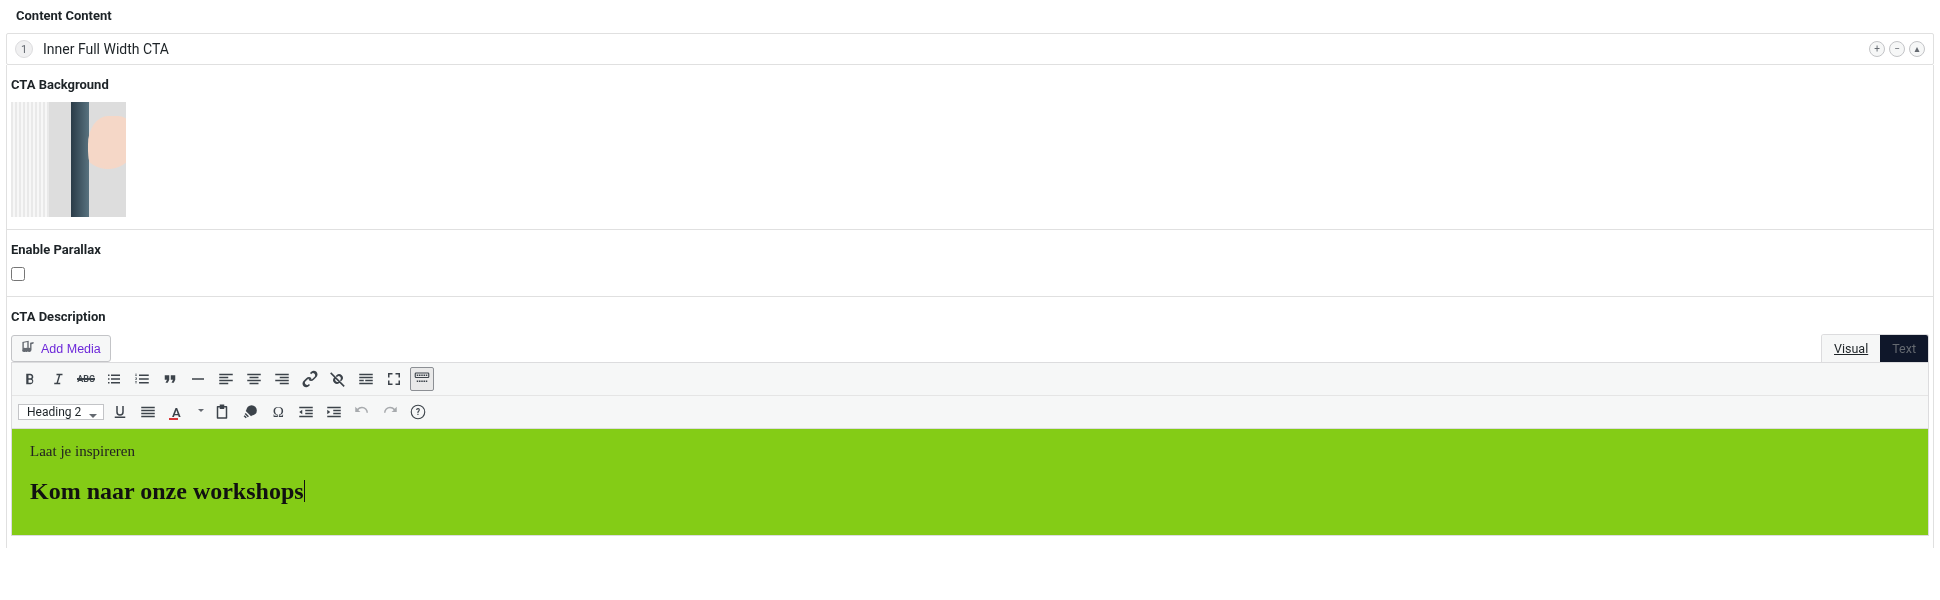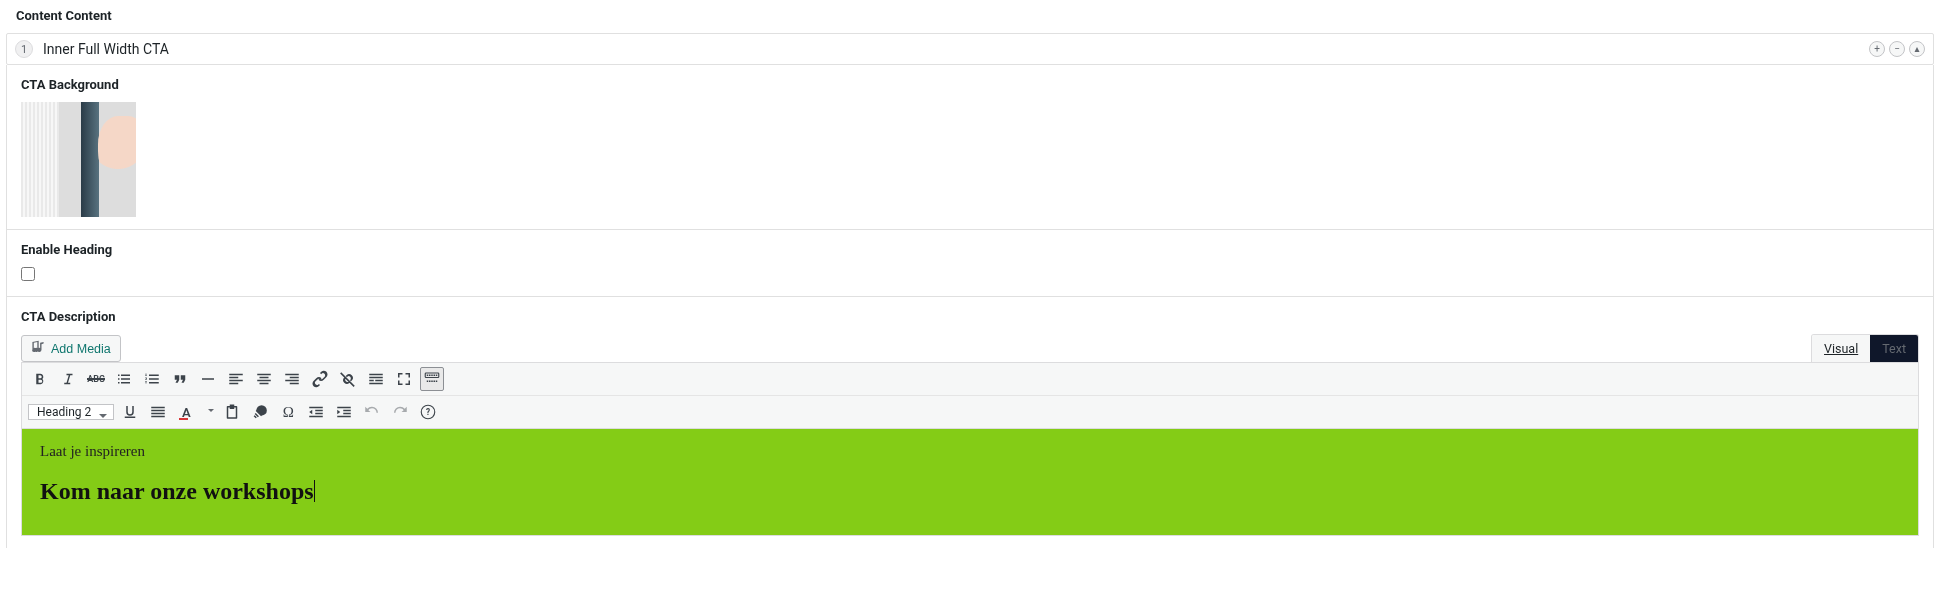--- a/index.html
+++ b/index.html
@@ -5,29 +5,29 @@
   * { box-sizing: border-box; margin: 0; padding: 0; }
   body { font-family: -apple-system, BlinkMacSystemFont, "Segoe UI", Roboto, sans-serif; font-size: 13px; color: #1d2327; background: #fff; }
   .wrap { padding: 0 6px; }
   .section-title { font-weight: 700; font-size: 13px; padding: 8px 10px 10px 10px; }
   .layout-header { border: 1px solid #e0e0e0; border-radius: 2px; display: flex; align-items: center; justify-content: space-between; padding: 6px 8px; }
   .layout-left { display: flex; align-items: center; gap: 10px; }
   .layout-index { background: #f0f0f1; border: 1px solid #dcdcde; width: 18px; height: 18px; border-radius: 9px; display: inline-flex; align-items: center; justify-content: center; font-size: 11px; color: #646970; }
   .layout-name { font-size: 14px; }
   .layout-controls { display: flex; gap: 4px; }
   .ctrl-btn { width: 16px; height: 16px; border: 1px solid #c3c4c7; border-radius: 50%; background: #f6f7f7; display: inline-flex; align-items: center; justify-content: center; font-size: 10px; color: #646970; cursor: pointer; line-height: 1; }
-  .field-block { border: 1px solid #e0e0e0; border-top: none; padding: 12px 14px; }
+  .field-block { border: 1px solid #e0e0e0; border-top: none; padding: 12px 4px; }
   .field-label { font-weight: 700; font-size: 13px; margin-bottom: 10px; }
   .thumb { width: 115px; height: 115px; background: #ddd; position: relative; overflow: hidden; }
   .thumb .blind { position: absolute; top:0; bottom:0; left:0; width:38px; background: repeating-linear-gradient(to right, #e9e9e9 0 2px, #f7f7f7 2px 4px); }
   .thumb .panel { position: absolute; top:0; bottom:0; left:60px; width:18px; background: linear-gradient(to right, #2a3b47, #58727f); }
   .thumb .face { position: absolute; top:14px; right:-12px; width:50px; height:70px; background: radial-gradient(circle at 40% 35%, #f5d7c7 0 28px, transparent 29px); border-radius: 40% 40% 50% 50%; }
   .checkbox { width: 14px; height: 14px; }
   .tabs-row { display: flex; justify-content: space-between; align-items: flex-end; margin-bottom: 0; }
-  .add-media { border: 1px solid #c3c4c7; background: #f6f7f7; padding: 4px 9px; border-radius: 3px; display: inline-flex; align-items: center; gap: 6px; font-size: 12.5px; cursor: pointer; color: #0f766e; }
+  .add-media { border: 1px solid #c3c4c7; background: #f6f7f7; padding: 4px 9px; border-radius: 3px; display: inline-flex; align-items: center; gap: 6px; font-size: 12.5px; cursor: pointer; color: #6d28d9; }
   .tabs { display: flex; border: 1px solid #dcdcde; border-bottom: none; border-radius: 3px 3px 0 0; overflow: hidden; }
   .tab { padding: 6px 12px; font-size: 12.5px; cursor: pointer; background: #0f172a; color: #646970; }
   .tab.active { background: #f6f7f7; color: #1d2327; text-decoration: underline; }
   .toolbar-wrap { border: 1px solid #dcdcde; background: #f6f7f7; }
   .toolbar-row { display: flex; align-items: center; gap: 4px; padding: 4px 6px; border-bottom: 1px solid #e5e5e5; }
   .toolbar-row:last-child { border-bottom: none; }
   .tbtn { width: 24px; height: 24px; display: inline-flex; align-items: center; justify-content: center; border: 1px solid transparent; border-radius: 2px; cursor: pointer; color: #3c434a; }
   .tbtn.active { border-color: #8c8f94; background: #e9e9e9; }
   .tbtn svg { width: 18px; height: 18px; }
   .format-select { height: 16px; border: 1px solid #c3c4c7; background: #fff; padding: 0 22px 0 8px; font-size: 12px; cursor: pointer; position: relative; display: inline-flex; align-items: center; min-width: 80px; }
@@ -61,21 +61,21 @@
   <div class="field-block">
     <div class="field-label">CTA Background</div>
     <div class="thumb">
       <div class="blind"></div>
         <div class="panel"></div>
         <div class="face"></div>
     </div>
   </div>
 
   <div class="field-block">
-    <div class="field-label">Enable Heading</div>
+    <div class="field-label">Enable Parallax</div>
     <input type="checkbox" class="checkbox" style="">
   </div>
 
   <div class="field-block" style="border-bottom:none;">
     <div class="field-label">CTA Description</div>
 
     <div class="tabs-row">
       <button class="add-media">
         <span>
           <svg viewBox="0 0 20 20" width="14" height="14">

